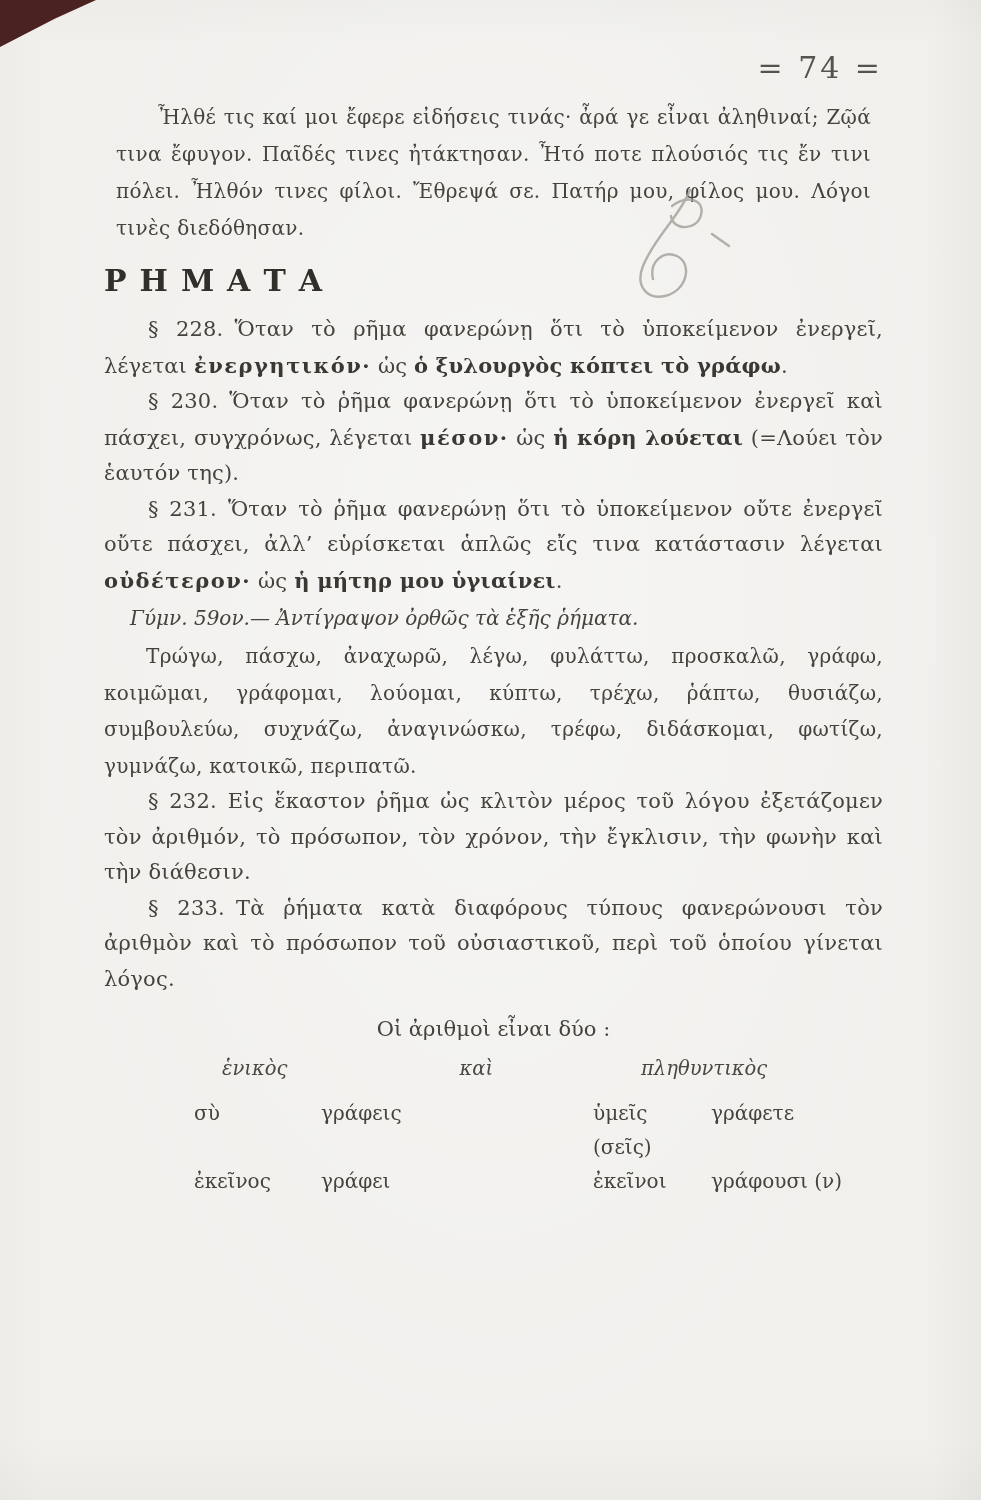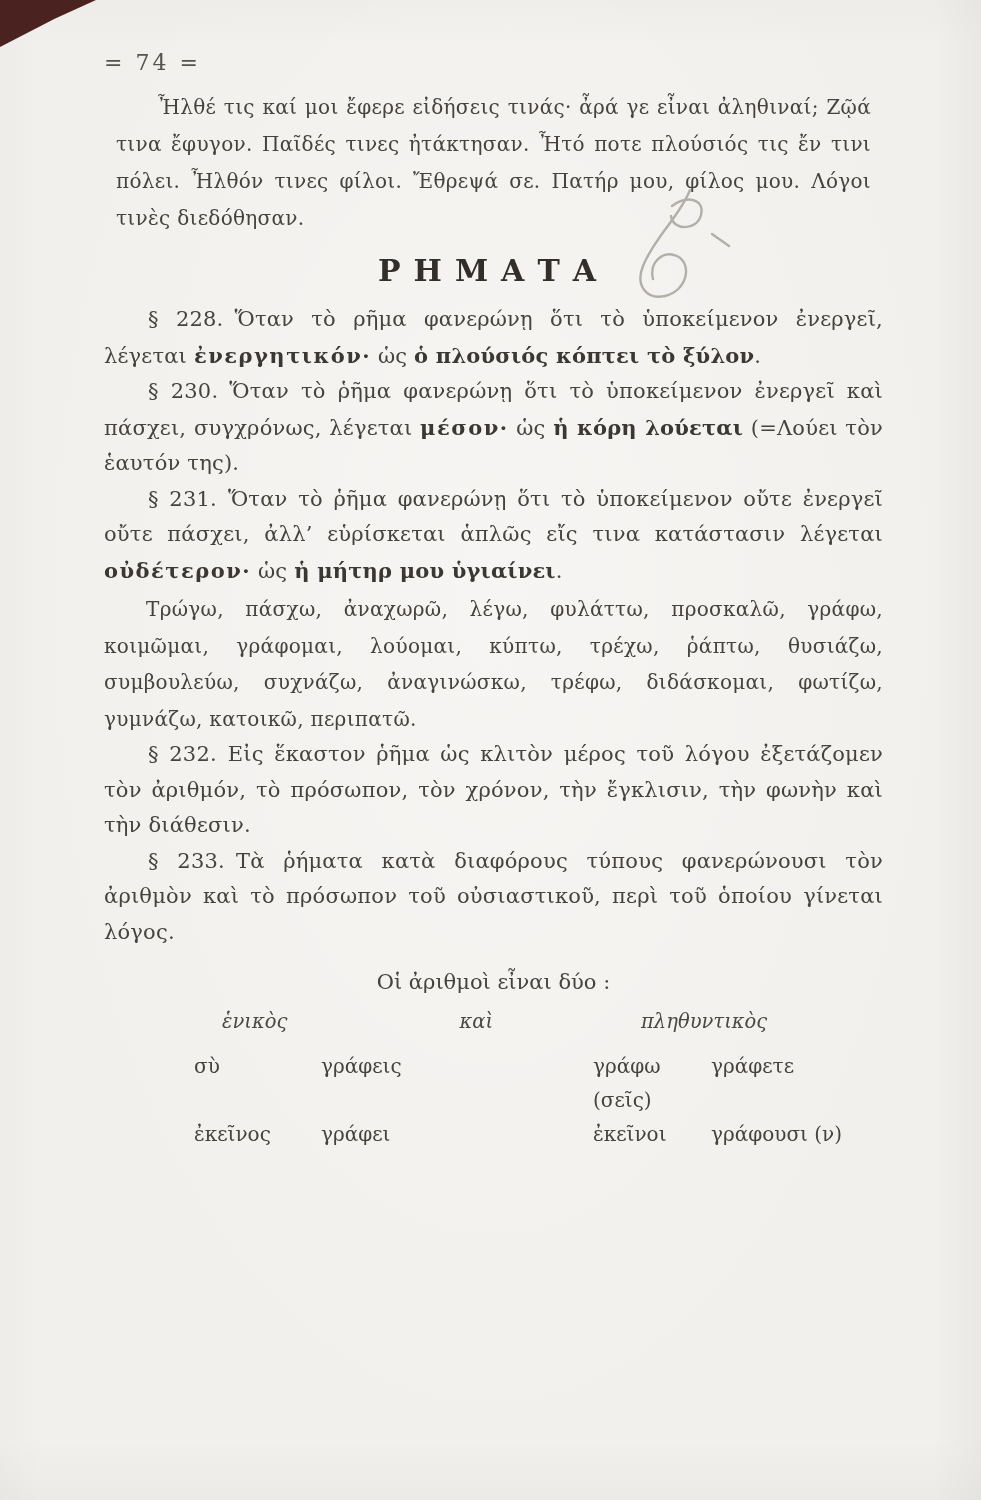--- a/index.html
+++ b/index.html
@@ -23,32 +23,31 @@
     width: 96px; height: 47px;
     background: #4a2321;
     clip-path: polygon(0 0, 100% 0, 57% 40%, 0 100%);
   }
   .page {
     position: absolute; inset: 0;
     padding: 50px 98px 0 104px;
     box-sizing: border-box;
   }
   .pagenum {
-    text-align: left;
-    font-size: 22px; letter-spacing: 3px;
+    text-align: right;
+    font-size: 30px; letter-spacing: 3px;
     color: #56534c;
     margin: 0 0 14px 0;
   }
   .intro {
     font-size: 20px; line-height: 37px;
     text-align: justify; text-indent: 42px;
     margin: 12px; letter-spacing: .3px;
   }
   .main-heading {
-    text-align: center;
     font-size: 30px; font-weight: bold;
     letter-spacing: 13px;
     color: #322f2a;
     margin: 16px 0 14px 0;
   }
   .sec {
     font-size: 21px; line-height: 35.5px;
     text-align: justify; text-indent: 44px;
     margin: 0; letter-spacing: .2px;
   }
@@ -94,46 +93,47 @@
 
 <div class="page">
 
   <p class="pagenum">= 74 =</p>
 
   <p class="intro">Ἦλθέ τις καί μοι ἔφερε εἰδήσεις τινάς· ἆρά γε εἶναι ἀληθιναί; Ζῷά τινα ἔφυγον. Παῖδές τινες ἠτάκτησαν. Ἦτό ποτε πλούσιός τις ἔν τινι πόλει. Ἦλθόν τινες φίλοι. Ἔθρεψά σε. Πατήρ μου, φίλος μου. Λόγοι τινὲς διεδόθησαν.</p>
 
   <h1 class="main-heading">ΡΗΜΑΤΑ</h1>
 
 
-  <p class="sec"><span class="mark">§ 228.</span><span><span>Ὅταν τὸ ρῆμα φανερώνῃ ὅτι τὸ ὑποκείμενον ἐνεργεῖ, λέγεται </span><span class="run-e">ἐνεργητικόν·</span><span> ὡς </span><span class="run-b">ὁ πλούσιός κόπτει τὸ ξύλον</span><span>.</span></span></p>
+  <p class="sec"><span class="mark">§ 228.</span><span><span>Ὅταν τὸ ρῆμα φανερώνῃ ὅτι τὸ ὑποκείμενον ἐνεργεῖ, λέγεται </span><span class="run-e">ἐνεργητικόν·</span><span> ὡς </span><span class="run-b">ὁ ξυλουργὸς κόπτει τὸ γράφω</span><span>.</span></span></p>
 
 
   <p class="sec"><span class="mark">§ 230.</span><span><span>Ὅταν τὸ ῥῆμα φανερώνῃ ὅτι τὸ ὑποκείμενον ἐνεργεῖ καὶ πάσχει, συγχρόνως, λέγεται </span><span class="run-e">μέσον·</span><span> ὡς </span><span class="run-b">ἡ κόρη λούεται</span><span> (=Λούει τὸν ἑαυτόν της).</span></span></p>
 
   <p class="sec"><span class="mark">§ 231.</span><span><span>Ὅταν τὸ ῥῆμα φανερώνῃ ὅτι τὸ ὑποκείμενον οὔτε ἐνεργεῖ οὔτε πάσχει, ἀλλ’ εὑρίσκεται ἁπλῶς εἴς τινα κατάστασιν λέγεται </span><span class="run-e">οὐδέτερον·</span><span> ὡς </span><span class="run-b">ἡ μήτηρ μου ὑγιαίνει</span><span>.</span></span></p>
 
+  <p class="exercise">Γύμν. 59ον.— Ἀντίγραψον ὀρθῶς τὰ ἑξῆς ῥήματα.</p>
 
   <p class="verbs">Τρώγω, πάσχω, ἀναχωρῶ, λέγω, φυλάττω, προσκαλῶ, γράφω, κοιμῶμαι, γράφομαι, λούομαι, κύπτω, τρέχω, ῥάπτω, θυσιάζω, συμβουλεύω, συχνάζω, ἀναγινώσκω, τρέφω, διδάσκομαι, φωτίζω, γυμνάζω, κατοικῶ, περιπατῶ.</p>
 
   <p class="sec"><span class="mark">§ 232.</span><span><span>Εἰς ἕκαστον ῥῆμα ὡς κλιτὸν μέρος τοῦ λόγου ἐξετάζομεν τὸν ἀριθμόν, τὸ πρόσωπον, τὸν χρόνον, τὴν ἔγκλισιν, τὴν φωνὴν καὶ τὴν διάθεσιν.</span></span></p>
 
   <p class="sec"><span class="mark">§ 233.</span><span><span>Τὰ ῥήματα κατὰ διαφόρους τύπους φανερώνουσι τὸν ἀριθμὸν καὶ τὸ πρόσωπον τοῦ οὐσιαστικοῦ, περὶ τοῦ ὁποίου γίνεται λόγος.</span></span></p>
 
   <p class="numbers-intro">Οἱ ἀριθμοὶ εἶναι δύο :</p>
 
   <div class="num-table">
     <div class="nt-head">
       <span class="nt-h-sg">ἑνικὸς</span>
       <span class="nt-h-kai">καὶ</span>
       <span class="nt-h-pl">πληθυντικὸς</span>
     </div>
     <div class="nt-row">
       <span class="nt-c1">σὺ</span>
       <span class="nt-c2">γράφεις</span>
-      <span class="nt-c3">γράφω (σεῖς)</span>
+      <span class="nt-c3">ὑμεῖς (σεῖς)</span>
       <span class="nt-c4">γράφετε</span>
     </div>
     <div class="nt-row">
       <span class="nt-c1">ἐκεῖνος</span>
       <span class="nt-c2">γράφει</span>
       <span class="nt-c3">ἐκεῖνοι</span>
       <span class="nt-c4">γράφουσι (ν)</span>
     </div>
   </div>
 

